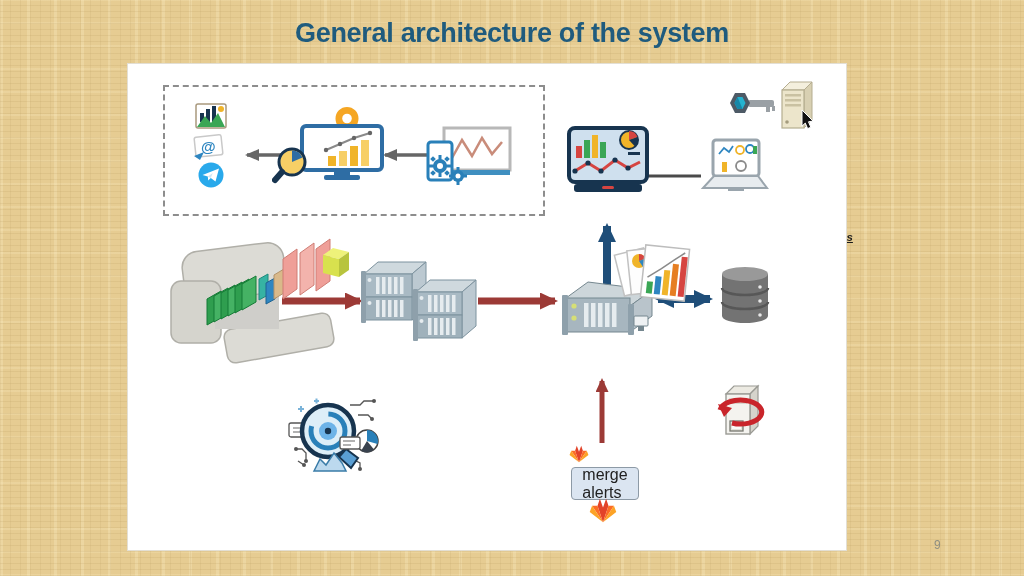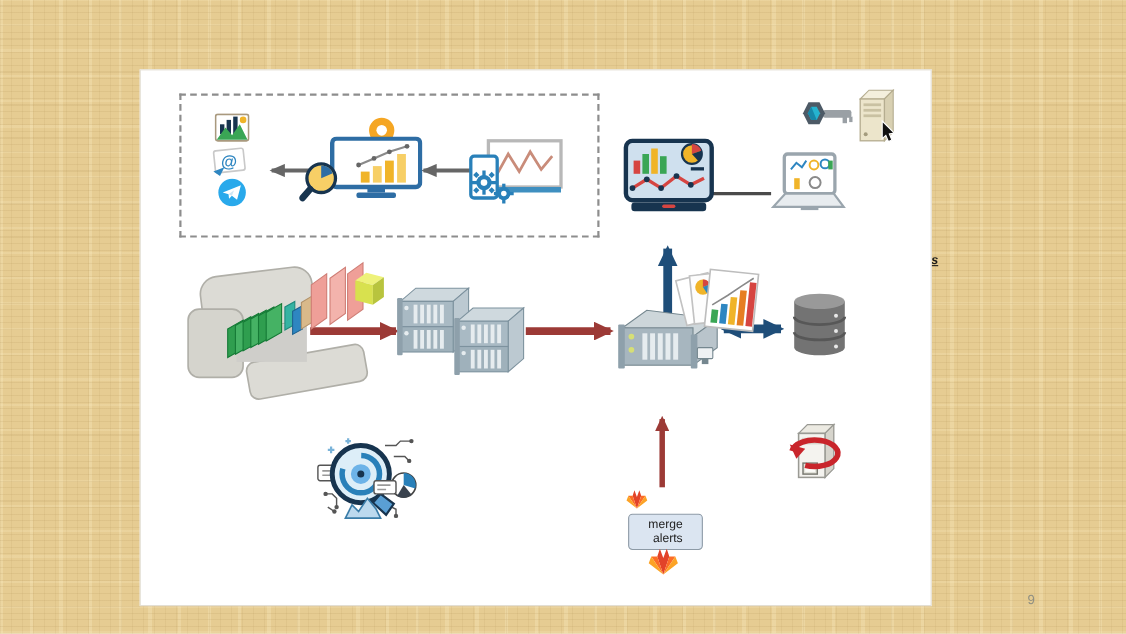--- a/index.html
+++ b/index.html
@@ -14,29 +14,30 @@
   .t{position:absolute;font-family:"Liberation Sans",sans-serif;color:#1a1a1a;line-height:1.18;white-space:nowrap}
   .b{font-weight:bold}.sb{font-weight:600}.i{font-style:italic}.u{text-decoration:underline}
   .c{text-align:center}.r{text-align:right}
   .blk{display:block}
   #title{left:0;right:0;top:18px;text-align:center;font-size:27px;font-weight:bold;color:#1f5b7e;letter-spacing:-.3px}
   #canvas{position:absolute;left:127px;top:63px;width:718px;height:486px;background:#fff;border:1px solid #e3dfd4;z-index:1}
   #arrows{position:absolute;left:0;top:0;z-index:2}
   .ic{position:absolute;z-index:3}
   #dashedbox{position:absolute;left:163px;top:85px;width:378px;height:127px;border:2px dashed #8d8d8d;z-index:2}
   #mergebox{position:absolute;left:571px;top:467px;width:66px;height:31px;background:#dbe5f1;border:1px solid #8d9aa6;border-radius:4px;z-index:3;
-    display:flex;align-items:center;justify-content:center;text-align:right;font-size:11px;color:#222;line-height:1.1}
+    display:flex;align-items:center;justify-content:center;text-align:left;font-size:16px;color:#222;line-height:1.1}
   .cicd{font-family:"DejaVu Sans Mono",monospace;font-weight:bold;font-size:15px;color:#322a7e;letter-spacing:.5px}
   #pagenum{left:934px;top:538px;font-size:12px;color:#8f8f82}
 </style>
 </head>
 <body>
 
 <div id="slide">
 
+  <div class="t" id="title">General architecture of the system</div>
 
   <div id="canvas"></div>
 
   <svg id="arrows" width="1024" height="576">
     <defs>
       <marker id="mgray" markerUnits="userSpaceOnUse" markerWidth="14" markerHeight="12" refX="12" refY="6" orient="auto-start-reverse">
         <path d="M0,0 L14,6 L0,12 Z" fill="#666"></path>
       </marker>
       <marker id="mred" markerUnits="userSpaceOnUse" markerWidth="18" markerHeight="17" refX="15" refY="8.5" orient="auto-start-reverse">
         <path d="M0,0 L18,8.5 L0,17 Z" fill="#9c3a36"></path>

